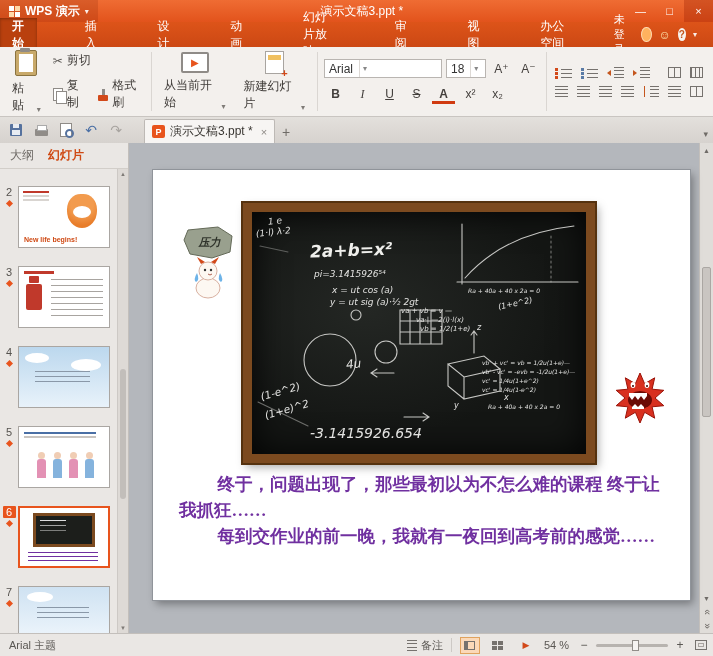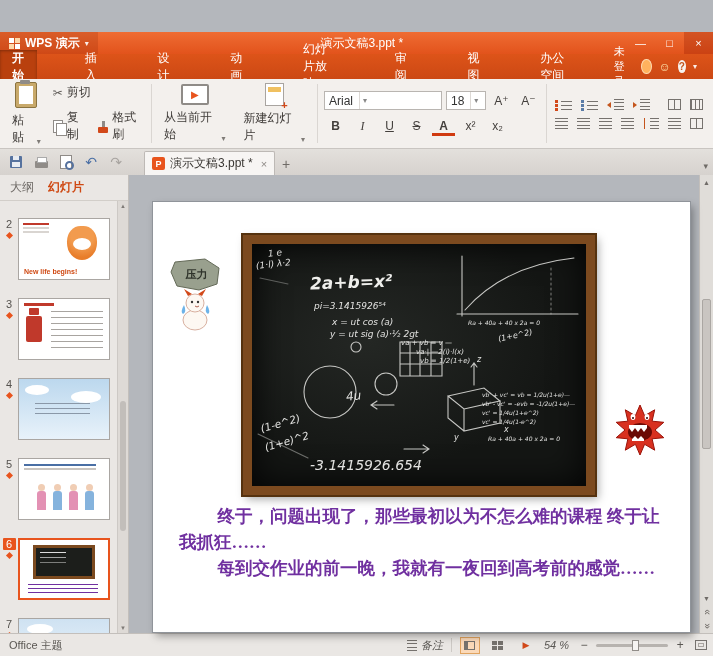--- a/index.html
+++ b/index.html
@@ -1,21 +1,21 @@
 <!DOCTYPE html>
 <html><head>
 <meta charset="utf-8">
 <style>
   html,body{margin:0;padding:0;}
   body{width:713px;height:656px;overflow:hidden;background:#b4b7bc;
        font-family:"Liberation Sans","DejaVu Sans",sans-serif;font-size:12px;color:#3f3b38;}
   .win{width:713px;height:656px;display:flex;flex-direction:column;}
 
   
-  .titlebar{height:22px;background:linear-gradient(#ef6c33,#e2531c);display:flex;align-items:center;color:#fff;flex:0 0 auto;margin-top:32px;}
+  .titlebar{height:22px;background:linear-gradient(#ef6c33,#e2531c);display:flex;align-items:center;color:#fff;flex:0 0 auto;}
   .logo{height:100%;display:flex;align-items:center;gap:5px;padding:0 9px;background:rgba(120,30,0,.18);font-weight:bold;}
   .logo-grid{width:11px;height:11px;background:
      linear-gradient(#fff,#fff) 0 0/5px 5px no-repeat,
      linear-gradient(#ffd9a8,#ffd9a8) 6px 0/5px 5px no-repeat,
      linear-gradient(#ffd9a8,#ffd9a8) 0 6px/5px 5px no-repeat,
      linear-gradient(#fff,#fff) 6px 6px/5px 5px no-repeat;}
   .caret{font-size:8px;opacity:.9;}
   .title-center{flex:1;text-align:center;}
   .win-btn{width:29px;height:22px;display:flex;align-items:center;justify-content:center;font-size:11px;}
   .win-btn.close{background:rgba(150,25,0,.3);}
@@ -143,38 +143,38 @@
   .t7 .lines{position:absolute;left:18px;top:20px;width:52px;height:12px;background:repeating-linear-gradient(to bottom,#8a98a8 0 1px,transparent 1px 5px);}
 
   
   .canvas{flex:1;position:relative;background:#b4b7bc;min-width:0;}
   .slide{position:absolute;left:24px;top:27px;width:537px;height:430px;background:#fff;box-shadow:0 0 0 1px #90949a,3px 4px 8px rgba(0,0,0,.35);}
   .board{position:absolute;left:90px;top:33px;width:334px;height:242px;border:9px solid #7c4a1f;
          box-shadow:0 0 0 2px #55320f, inset 0 0 35px rgba(0,0,0,.9), 3px 4px 9px rgba(0,0,0,.35);
          background:radial-gradient(230px 150px at 35% 40%, #242724, #141614 85%);box-sizing:content-box;}
   .board .drawings{position:absolute;left:0;top:0;width:100%;height:100%;}
   .ck{position:absolute;color:#e2e2e0;font-family:"DejaVu Sans",sans-serif;font-style:italic;white-space:nowrap;line-height:1;}
-  .char-left{position:absolute;left:16px;top:56px;width:55px;height:78px;}
+  .char-left{position:absolute;left:29px;top:56px;width:55px;height:78px;font-style:italic;}
   .char-left .pressure-label{position:absolute;left:0;top:9px;width:100%;text-align:center;font-weight:bold;font-size:11px;color:#2f332b;}
   .char-right{position:absolute;left:461px;top:200px;width:52px;height:58px;}
   .slide-text{position:absolute;left:26px;right:20px;top:302px;color:#7030a0;font-family:"Liberation Serif","DejaVu Serif",serif;font-weight:bold;font-size:17.5px;line-height:1.48;}
   .slide-text p{margin:0;text-indent:2.2em;}
 
   
   .vscroll{width:13px;background:#e0ddd9;border-left:1px solid #c3bfbb;display:flex;flex-direction:column;align-items:center;flex:0 0 auto;}
   .vs-btn{height:14px;width:13px;display:flex;align-items:center;justify-content:center;font-size:7px;color:#6f6b67;}
   .vs-thumb{width:9px;height:150px;background:#c9c5c1;border:1px solid #aba7a3;border-radius:2px;margin-top:110px;box-sizing:border-box;}
   .vs-bottom{margin-top:auto;display:flex;flex-direction:column;}
   .vs-dbl{height:14px;width:13px;display:flex;align-items:center;justify-content:center;color:#6f6b67;font-size:10px;}
   .vs-dbl .rot{transform:rotate(90deg);display:block;line-height:1;}
 
   
   .statusbar{height:22px;background:#eae7e4;border-top:1px solid #c3bfbb;display:flex;align-items:center;font-size:11px;color:#5a5753;flex:0 0 auto;}
   .sb-theme{padding:0 9px;}
-  .sb-right{margin-left:auto;display:flex;align-items:center;gap:8px;padding-right:6px;font-style:italic;}
+  .sb-right{margin-left:auto;display:flex;align-items:center;gap:8px;padding-right:6px;}
   .sb-sep{width:1px;height:14px;background:#cdc9c5;}
   .sb-notes{display:flex;align-items:center;gap:4px;}
   .vbtn{width:20px;height:17px;display:flex;align-items:center;justify-content:center;border:1px solid transparent;box-sizing:border-box;}
   .vbtn.active{background:#fbd9b8;border-color:#e0a35f;}
   .iv-normal{width:11px;height:9px;border:1px solid #76726e;box-sizing:border-box;background:linear-gradient(to right,#76726e 3px,transparent 3px);}
   .iv-sorter{width:11px;height:9px;background:
      linear-gradient(#76726e,#76726e) 0 0/5px 4px no-repeat,
      linear-gradient(#76726e,#76726e) 6px 0/5px 4px no-repeat,
      linear-gradient(#76726e,#76726e) 0 5px/5px 4px no-repeat,
      linear-gradient(#76726e,#76726e) 6px 5px/5px 4px no-repeat;}
@@ -530,21 +530,21 @@
             <span class="rot">«</span>
           </span>
         <span class="vs-dbl">
             <span class="rot">»</span>
           </span>
       </div>
     </div>
   </div>
 
   <div class="statusbar">
-    <span class="sb-theme">Office 主题</span>
+    <span class="sb-theme">Arial 主题</span>
     <div class="sb-right">
       <div class="sb-notes">
         <span class="ibars" style="width:10px"></span>
         <span>备注</span>
       </div>
       <span class="sb-sep"></span>
       <div class="vbtn active">
           <span class="iv-normal"></span>
         </div>
       <div class="vbtn">

